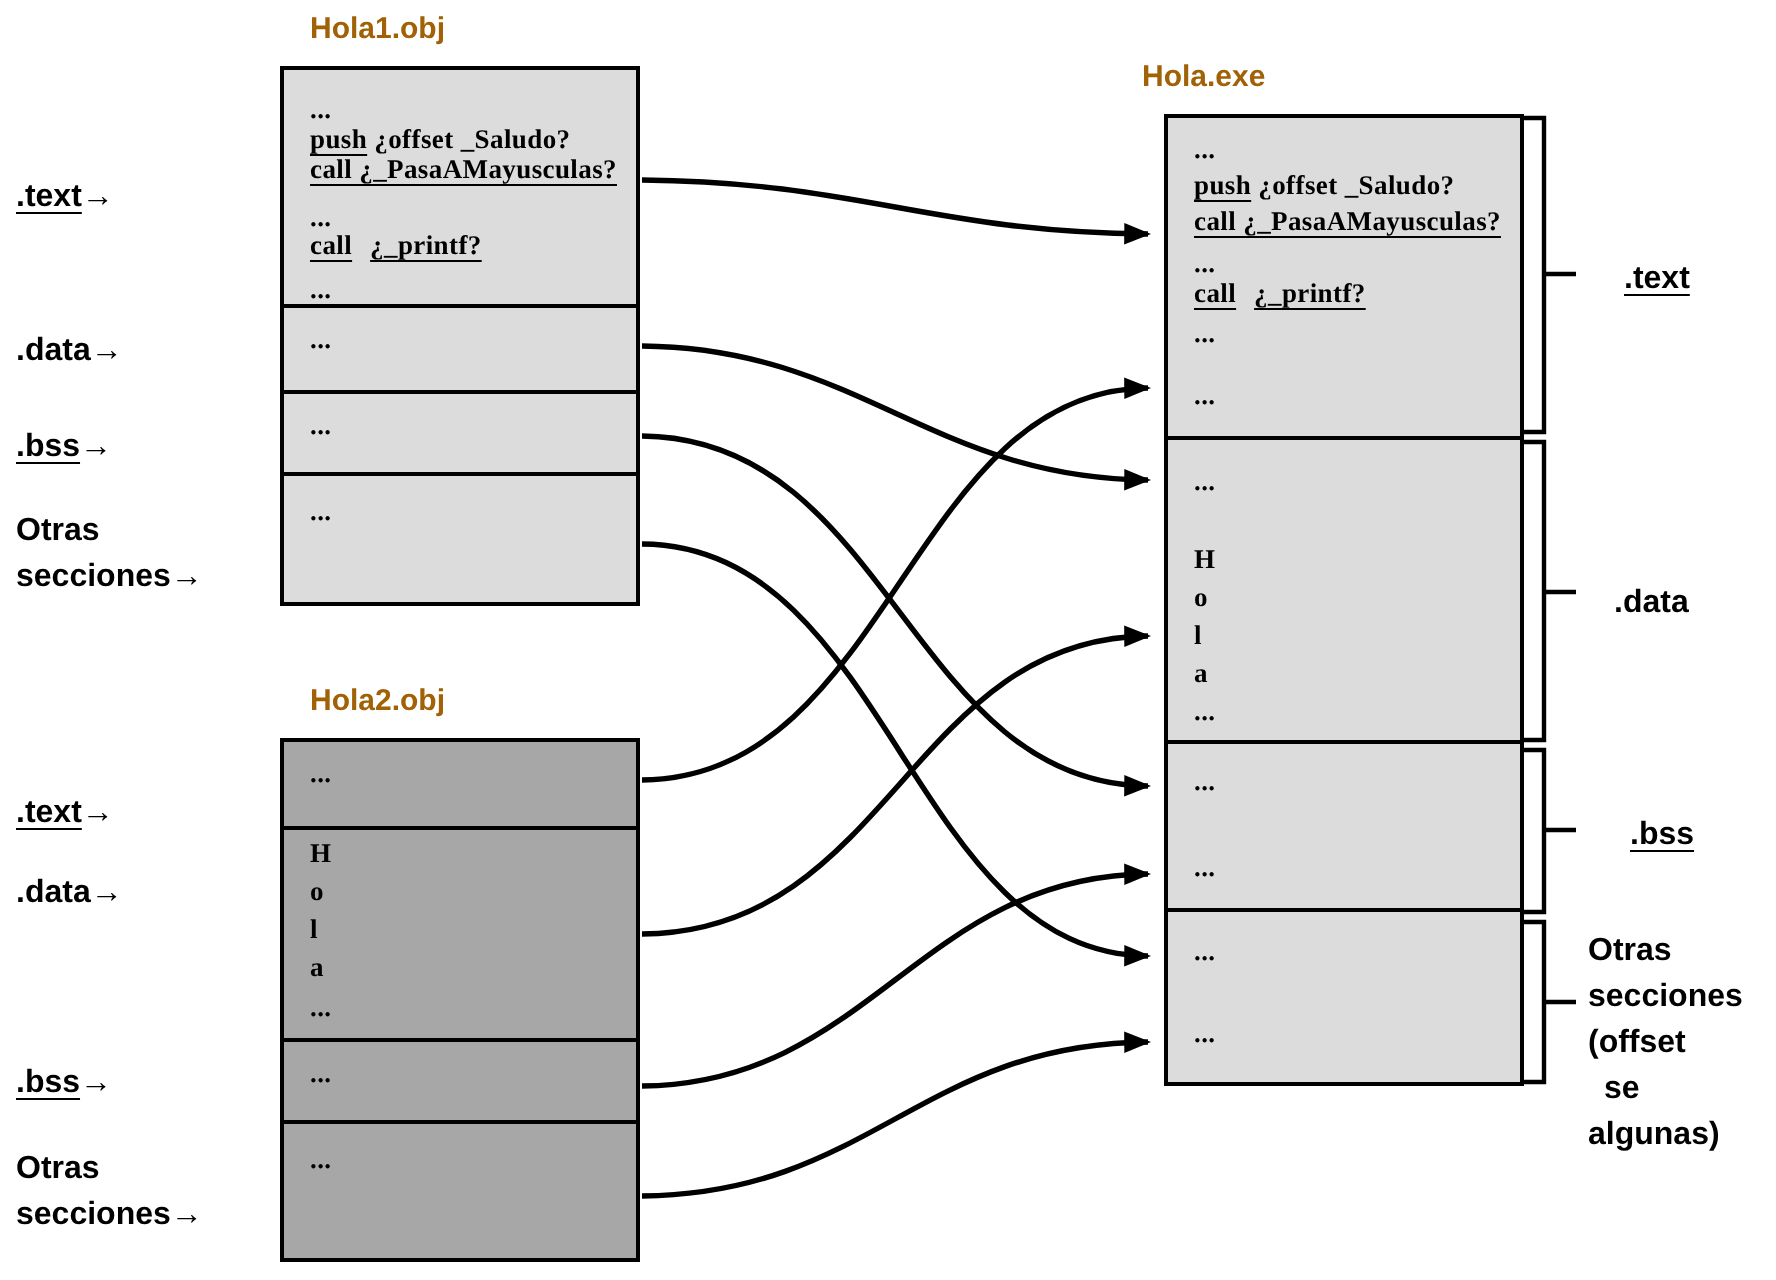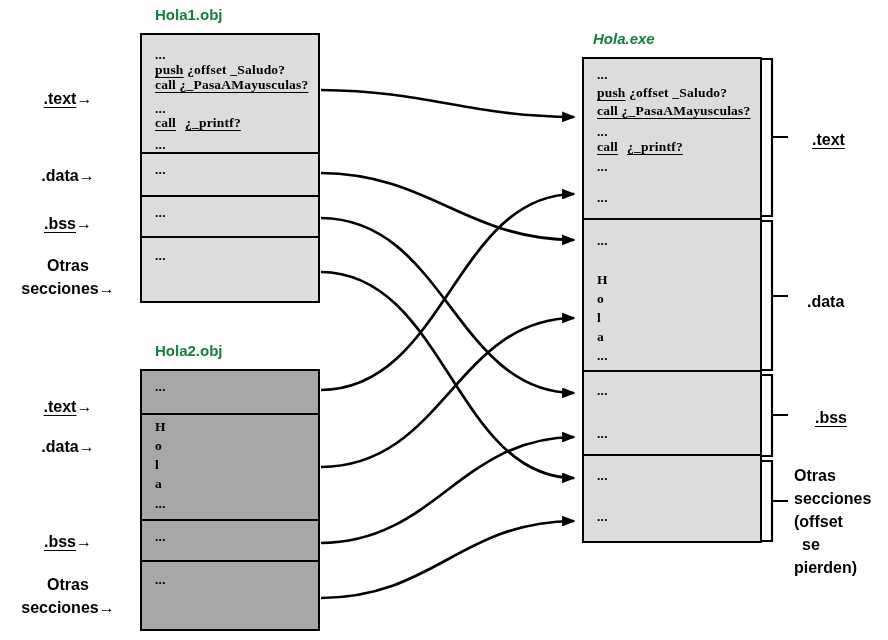--- a/index.html
+++ b/index.html
@@ -1,42 +1,42 @@
 <!DOCTYPE html>
 <html><head>
 <meta charset="utf-8">
 <style>
   html,body { margin:0; padding:0; background:#fff; }
   .canvas {
     position:relative; width:888px; height:640px; background:#ffffff;
     overflow:hidden; font-family:"Liberation Sans", sans-serif;
   }
-  .title { position:absolute; font:700 15px "Liberation Sans", sans-serif; color:#15803d; white-space:nowrap; }
+  .title { position:absolute; font:700 15px "Liberation Sans", sans-serif; color:#a16207; white-space:nowrap; }
   .box { position:absolute; border:2px solid #000; box-sizing:border-box; display:flex; flex-direction:column; }
   .box.light { background:#dcdcdc; }
   .box.dark  { background:#a7a7a7; }
   .sec { position:relative; box-sizing:border-box; }
   .sec + .sec { border-top:2px solid #000; }
   .cl { position:absolute; left:13px; font:700 13.5px "Liberation Serif", serif; color:#000; white-space:nowrap; letter-spacing:.2px; }
   .wavy { text-decoration-line:underline; text-decoration-style:wavy; text-decoration-color:#d40000; text-decoration-thickness:1px; text-underline-offset:3px;text-decoration:underline; }
   .gap { display:inline-block; width:9px; }
   .lbl { position:absolute; font:700 16px "Liberation Sans", sans-serif; color:#000; white-space:nowrap; line-height:23px; }
-  .left-col { left:8px; width:120px; text-align:center; }
+  .left-col { left:8px; width:120px; text-align:left; }
   .arrow-glyph { font-weight:700; }
   .overlay { position:absolute; left:0; top:0; width:888px; height:640px; pointer-events:none; }
   .indent { padding-left:8px; }
 </style>
 </head>
 <body>
 
 <div class="canvas">
 
   <div class="title" style="left:155px; top:6px;">Hola1.obj</div>
   <div class="title" style="left:155px; top:342px;text-align:right;">Hola2.obj</div>
-  <div class="title" style="left:593px; top:30px;font-style:italic;">Hola.exe</div>
+  <div class="title" style="left:571px; top:30px;">Hola.exe</div>
 
   <div class="box light" style="left:140px; top:33px; width:180px; height:270px;">
     <div class="sec" style="height:117px;">
       <div class="cl" style="top:12px;"><span>...</span></div>
       <div class="cl" style="top:27px;"><span class="wavy">push</span><span> ¿offset _Saludo?</span></div>
       <div class="cl" style="top:42px;"><span class="wavy">call ¿_PasaAMayusculas?</span></div>
       <div class="cl" style="top:66px;"><span>...</span></div>
       <div class="cl" style="top:80px;"><span class="wavy">call</span><span class="gap"></span><span class="wavy">¿_printf?</span></div>
       <div class="cl" style="top:102px;"><span>...</span></div>
     </div>
@@ -115,21 +115,21 @@
   </div>
 
   <div class="lbl" style="left:812px; top:128px;"><span class="wavy">.text</span></div>
   <div class="lbl" style="left:807px; top:290px;"><span>.data</span></div>
   <div class="lbl" style="left:815px; top:406px;"><span class="wavy">.bss</span></div>
   <div class="lbl" style="left:794px; top:464px;">
     <div>Otras</div>
     <div>secciones</div>
     <div>(offset</div>
     <div class="indent">se</div>
-    <div>pierden)</div>
+    <div>algunas)</div>
   </div>
 
   <svg class="overlay" viewBox="0 0 888 640">
     <defs>
       <marker id="ah" markerWidth="5" markerHeight="4" refX="4.4" refY="2" orient="auto">
         <path d="M0,0 L5,2 L0,4 Z" fill="#000"></path>
       </marker>
     </defs>
     <g fill="none" stroke="#000" stroke-width="2.7">
       <path d="M321,90  C430,91  465,116 574,117" marker-end="url(#ah)"></path>

